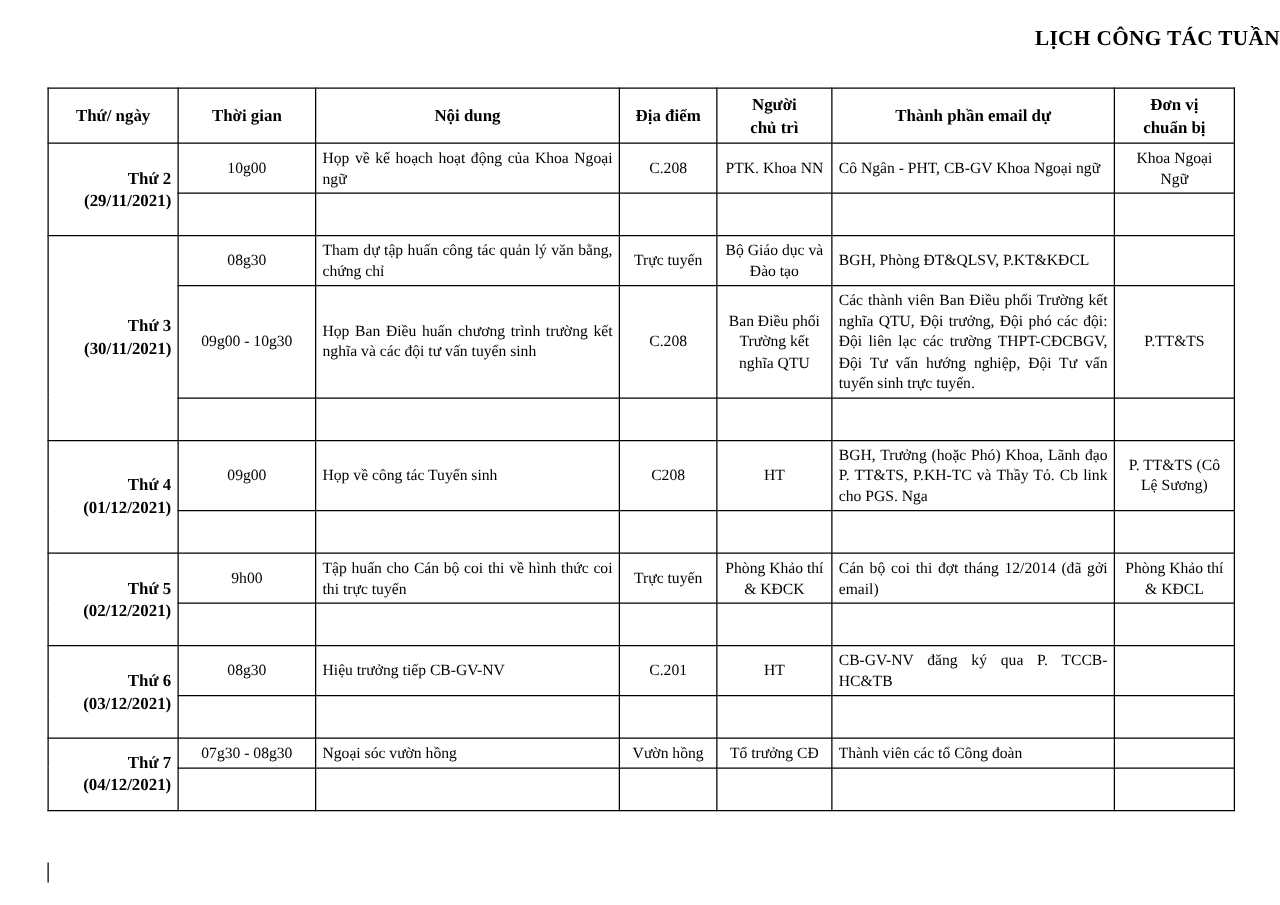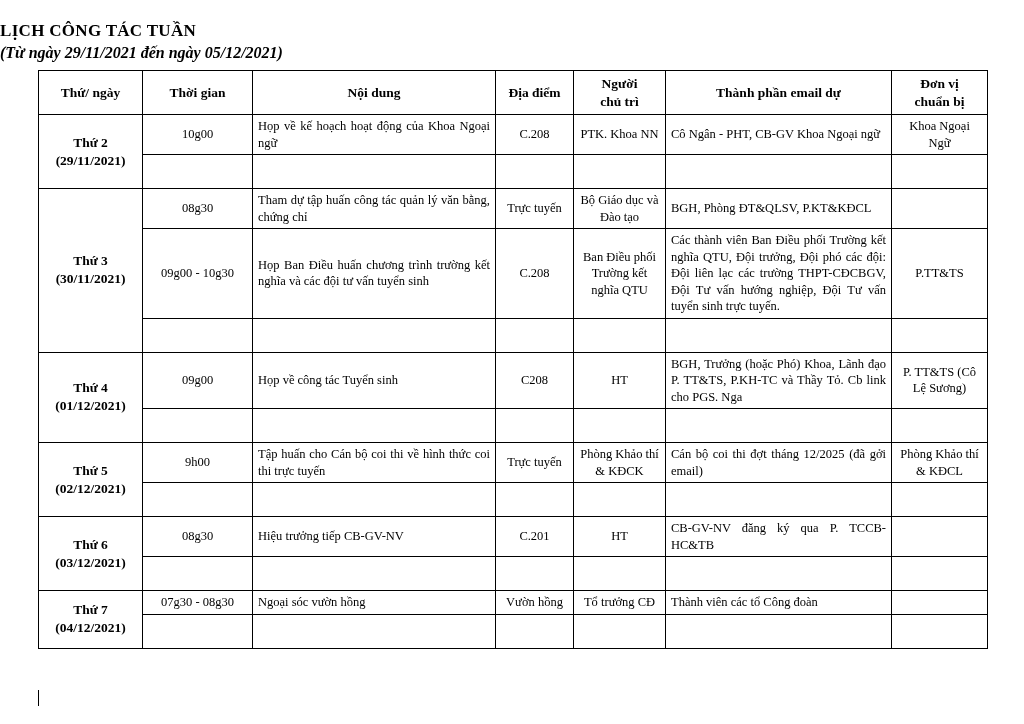--- a/index.html
+++ b/index.html
@@ -15,21 +15,21 @@
     color: #000000;
     overflow: hidden;
   }
   .page {
     position: relative;
     width: 1024px;
     height: 724px;
     box-sizing: border-box;
   }
   .title-block {
-    text-align: left;
+    text-align: right;
     padding-top: 20px;
   }
   .doc-title {
     font-size: 17px;
     font-weight: bold;
     letter-spacing: 0.3px;
     line-height: 1.25;
   }
   .doc-subtitle {
     font-size: 16px;
@@ -66,21 +66,21 @@
   }
   .col-day    { width: 104px; }
   .col-time   { width: 110px; }
   .col-content{ width: 243px; }
   .col-place  { width: 78px; }
   .col-host   { width: 92px; }
   .col-attend { width: 226px; }
   .col-prep   { width: 96px; }
 
   td.day {
-    text-align: center;
+    text-align: right;
     font-weight: bold;
     font-size: 13.5px;
     line-height: 1.35;
     margin-left: 40px;
   }
   td.time {
     text-align: center;
   }
   td.content {
     text-align: justify;
@@ -111,21 +111,20 @@
     background: #000000;
   }
 </style>
 </head>
 <body>
 
 <div class="page">
 
   <div class="title-block">
     <div class="doc-title">LỊCH CÔNG TÁC TUẦN</div>
-    <div class="doc-subtitle">(Từ ngày 29/11/2021 đến ngày 05/12/2021)</div>
   </div>
 
   <div class="table-wrap">
     <table class="sched">
       <colgroup>
         <col class="col-day">
           <col class="col-time">
           <col class="col-content">
         <col class="col-place">
           <col class="col-host">
@@ -220,21 +219,21 @@
           </tr>
           <tr>
             <td class="day" rowspan="2">
               <div>Thứ 5</div>
               <div>(02/12/2021)</div>
             </td>
             <td class="time">9h00</td>
             <td class="content">Tập huấn cho Cán bộ coi thi về hình thức coi thi trực tuyến</td>
             <td class="place">Trực tuyến</td>
             <td class="host">Phòng Khảo thí &amp; KĐCK</td>
-            <td class="attend">Cán bộ coi thi đợt tháng 12/2025 (đã gởi email)</td>
+            <td class="attend">Cán bộ coi thi đợt tháng 12/2014 (đã gởi email)</td>
             <td class="prep">Phòng Khảo thí &amp; KĐCL</td>
           </tr>
           <tr class="filler">
             <td class="time">&nbsp;</td>
             <td class="content">&nbsp;</td>
             <td class="place">&nbsp;</td>
             <td class="host">&nbsp;</td>
             <td class="attend">&nbsp;</td>
             <td class="prep">&nbsp;</td>
           </tr>

